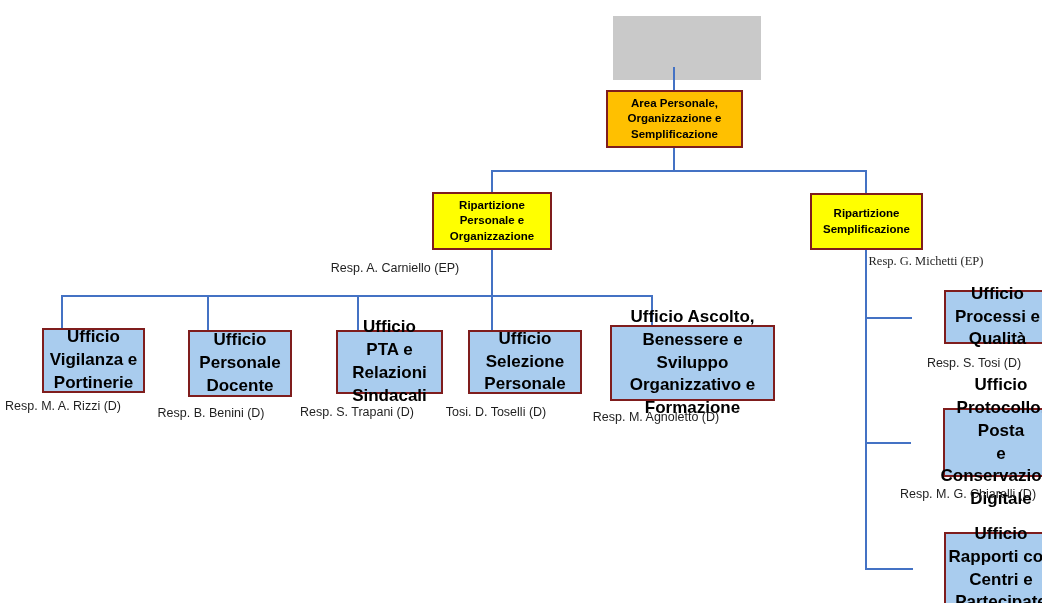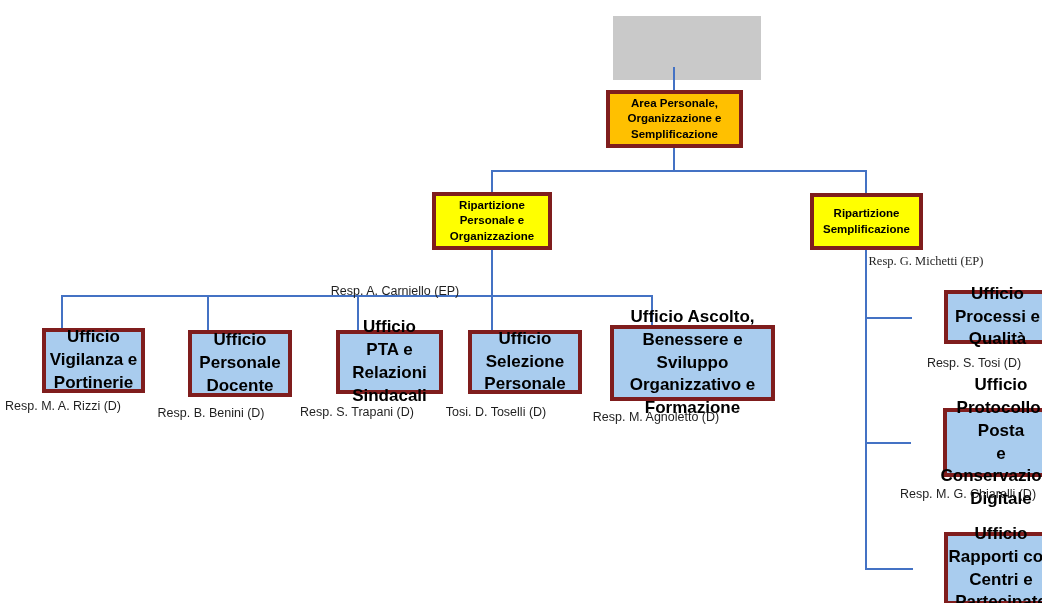--- a/index.html
+++ b/index.html
@@ -14,21 +14,21 @@
   }
   .node {
     position: absolute;
     display: flex;
     align-items: center;
     justify-content: center;
     text-align: center;
     font-weight: bold;
     white-space: pre-line;
     box-sizing: border-box;
-    border: 4px solid #7f1d1d;
+    border: 2px solid #7f1d1d;
     line-height: 1.35;
   }
   .node.orange {
     background: #F7941E;
     border: 2px solid #000;
     box-shadow: inset 0 0 0 2px #F7941E, inset 0 0 0 3px #000;
     font-size: 12px;
     line-height: 1.55;
   }
   .node.gold   { background: #FFC000; font-size: 11.5px; }
@@ -79,21 +79,21 @@
 Organizzazione e
 Semplificazione</div>
 
   <div class="node yellow" style="left:432px; top:192px; width:120px; height:58px;">Ripartizione
 Personale e
 Organizzazione</div>
 
   <div class="node yellow" style="left:810px; top:193px; width:113px; height:57px;">Ripartizione
 Semplificazione</div>
 
-  <div class="resp" style="left:305px; top:261px; width:180px;margin-top:23px;">Resp. A. Carniello (EP)</div>
+  <div class="resp" style="left:305px; top:261px; width:180px;">Resp. A. Carniello (EP)</div>
 
   <div class="resp" style="left:846px; top:254px; width:160px;font-family:Liberation Serif, serif;">Resp. G. Michetti (EP)</div>
 
   <div class="node blue" style="left:10px; top:328px; width:103px; height:65px;">Ufficio
 Vigilanza e
 Portinerie</div>
   <div class="node blue" style="left:156px; top:330px; width:104px; height:67px;">Ufficio
 Personale
 Docente</div>
   <div class="node blue" style="left:304px; top:330px; width:107px; height:64px;">Ufficio

